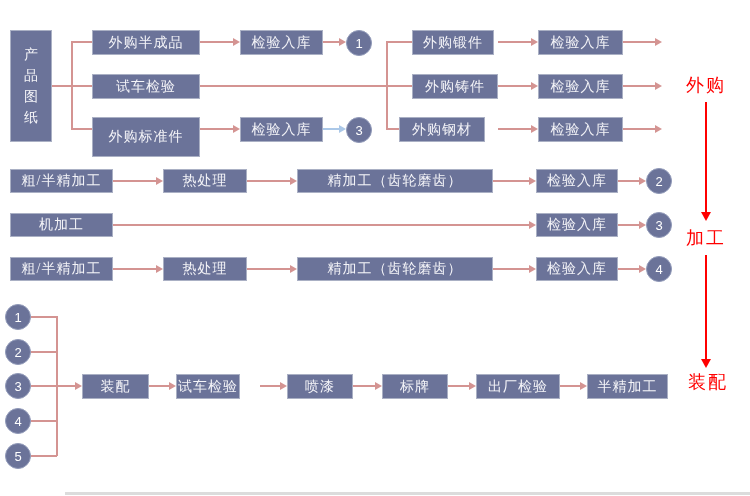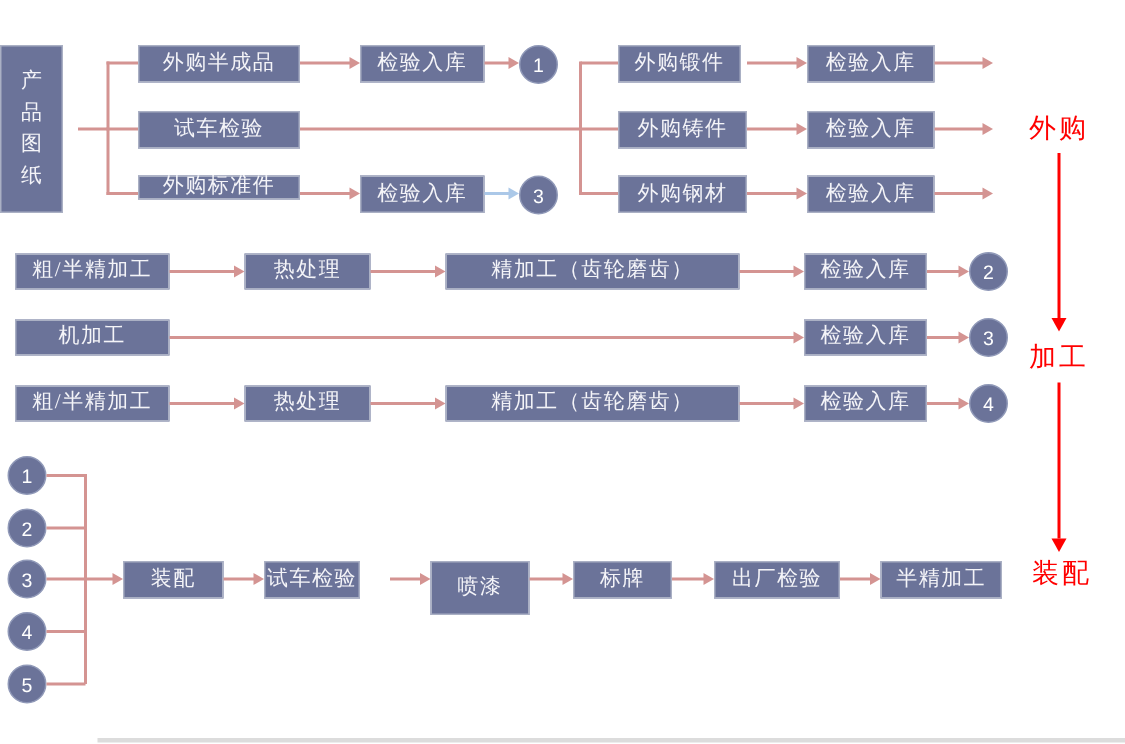--- a/index.html
+++ b/index.html
@@ -32,21 +32,21 @@
     background:var(--box-fill);border:1.5px solid #9099b8;color:#ffffff;
     display:flex;align-items:center;justify-content:center;
     font-size:13px;font-family:"Liberation Sans",sans-serif;
   }
   .stage{position:absolute;color:var(--stage-red);font-size:18px;letter-spacing:2px;line-height:1.1;}
   .edge{position:absolute;background:var(--page-edge);}
 </style>
 </head>
 <body style="--box-fill: #6b7399; --box-border: #aab0c4; --box-text: #f4f4f8; --line: #d49492; --line-blue: #abc8e8; --stage-red: #ff0000; --page-edge: #dcdcdc;">
 
-<div class="box" style="left:0;top:30px;width:42px;height:112px">
+<div class="box" style="left:10px;top:30px;width:42px;height:112px">
   <span class="vtext">产品图纸</span>
 </div>
 <div class="hl" style="left:52px;top:85px;width:20px"></div>
 <div class="vl" style="left:71px;top:41px;height:89px"></div>
 <div class="hl" style="left:71px;top:41px;width:21px"></div>
 <div class="hl" style="left:71px;top:85px;width:21px"></div>
 <div class="hl" style="left:71px;top:128px;width:21px"></div>
 
 <div class="box" style="left:92px;top:30px;width:108px;height:25px">
   <span>外购半成品</span>
@@ -63,21 +63,21 @@
 </div>
 
 <div class="box" style="left:92px;top:74px;width:108px;height:25px">
   <span>试车检验</span>
 </div>
 <div class="hl" style="left:200px;top:85px;width:212px"></div>
 <div class="vl" style="left:386px;top:41px;height:89px"></div>
 <div class="hl" style="left:387px;top:41px;width:25px"></div>
 <div class="hl" style="left:387px;top:128px;width:25px"></div>
 
-<div class="box" style="left:92px;top:117px;width:108px;height:16px">
+<div class="box" style="left:92px;top:117px;width:108px;height:40px">
   <span>外购标准件</span>
 </div>
 <div class="hl" style="left:200px;top:128px;width:34px"></div>
 <div class="ar" style="left:233px;top:125px"></div>
 <div class="box" style="left:240px;top:117px;width:83px;height:25px">
   <span>检验入库</span>
 </div>
 <div class="hl blue" style="left:323px;top:128px;width:17px"></div>
 <div class="ar blue" style="left:339px;top:125px"></div>
 <div class="circle" style="left:346px;top:117px">
@@ -99,21 +99,21 @@
   <span>外购铸件</span>
 </div>
 <div class="hl" style="left:498px;top:85px;width:34px"></div>
 <div class="ar" style="left:531px;top:82px"></div>
 <div class="box" style="left:538px;top:74px;width:85px;height:25px">
   <span>检验入库</span>
 </div>
 <div class="hl" style="left:623px;top:85px;width:33px"></div>
 <div class="ar" style="left:655px;top:82px"></div>
 
-<div class="box" style="left:412px;top:117px;width:86px;height:25px">
+<div class="box" style="left:399px;top:117px;width:86px;height:25px">
   <span>外购钢材</span>
 </div>
 <div class="hl" style="left:498px;top:128px;width:34px"></div>
 <div class="ar" style="left:531px;top:125px"></div>
 <div class="box" style="left:538px;top:117px;width:85px;height:25px">
   <span>检验入库</span>
 </div>
 <div class="hl" style="left:623px;top:128px;width:33px"></div>
 <div class="ar" style="left:655px;top:125px"></div>
 
@@ -214,21 +214,21 @@
 <div class="box" style="left:82px;top:374px;width:67px;height:25px">
   <span>装配</span>
 </div>
 <div class="hl" style="left:149px;top:385px;width:22px"></div>
 <div class="ar" style="left:169px;top:382px"></div>
 <div class="box" style="left:176px;top:374px;width:64px;height:25px">
   <span>试车检验</span>
 </div>
 <div class="hl" style="left:260px;top:385px;width:22px"></div>
 <div class="ar" style="left:280px;top:382px"></div>
-<div class="box" style="left:287px;top:374px;width:66px;height:36px">
+<div class="box" style="left:287px;top:374px;width:66px;height:25px">
   <span>喷漆</span>
 </div>
 <div class="hl" style="left:353px;top:385px;width:24px"></div>
 <div class="ar" style="left:375px;top:382px"></div>
 <div class="box" style="left:382px;top:374px;width:66px;height:25px">
   <span>标牌</span>
 </div>
 <div class="hl" style="left:448px;top:385px;width:23px"></div>
 <div class="ar" style="left:469px;top:382px"></div>
 <div class="box" style="left:476px;top:374px;width:84px;height:25px">

